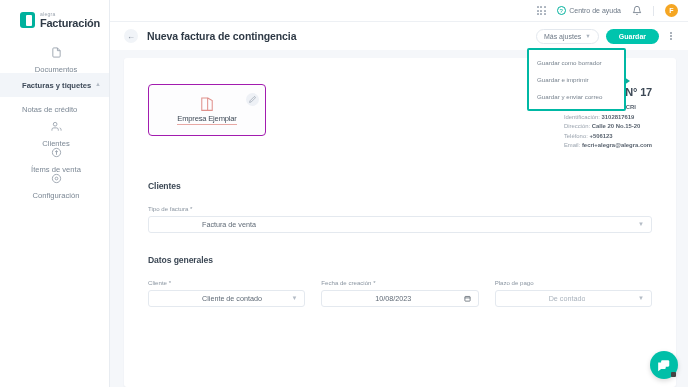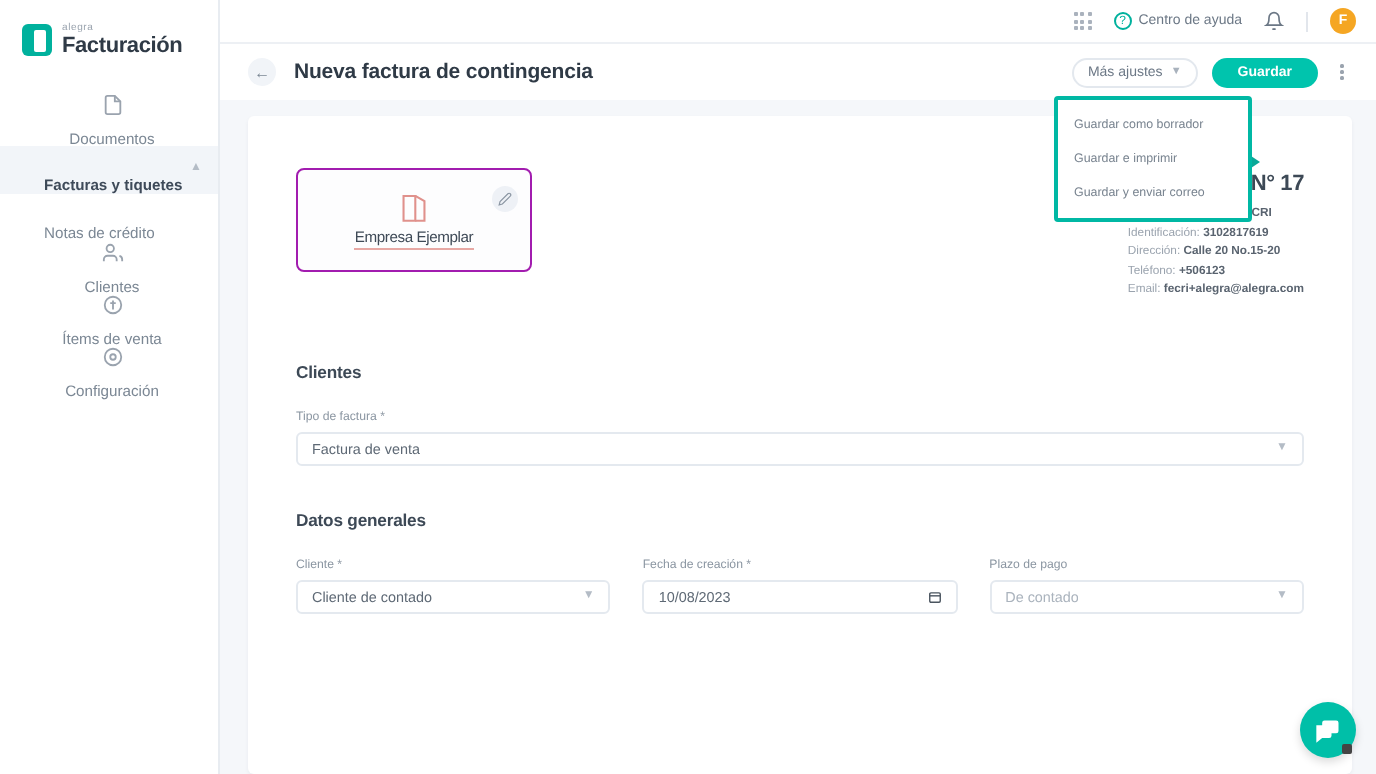--- a/index.html
+++ b/index.html
@@ -14,21 +14,21 @@
 
   
   #sidebar {
     width: 110px; height: 387px;
     background: #ffffff;
     border-right: 1px solid #e8ecf1;
     flex: 0 0 110px;
     position: relative;
     z-index: 5;
   }
-  .logo-row { display:flex; align-items:center; gap:5px; padding: 11px 0 0 11px; }
+  .logo-row { display:flex; align-items:center; gap:5px; padding: 11px 0 0 11px; justify-content: center; }
   .logo-mark {
     width: 15px; height: 16px; border-radius: 3px;
     background: #00b19d;
     position: relative; flex: 0 0 15px;
   }
   .logo-mark:after {
     content:""; position:absolute; left: 6px; top: 2.5px;
     width: 6px; height: 11px; background:#fff; border-radius:1px;
   }
   .logo-text { line-height: 1; padding-top:1px; }
@@ -39,21 +39,21 @@
   .nav-item {
     display:flex; align-items:center; gap:7px;
     height: 26px; padding: 0 8px 0 11px;
     font-size: 7.6px; color:#7b8794; cursor: pointer;
     position: relative;
     flex-direction: column;
   }
   .nav-item .ico { width: 11px; height: 11px; flex:0 0 11px; display:flex; align-items:center; justify-content:center; color:#9aa3ae; }
   .nav-item .ico svg { width: 11px; height: 11px; display:block; }
   .nav-sub {
-    height: 24px; display:flex; align-items:flex-end;
+    height: 24px; display:flex; align-items:center;
     padding-left: 22px; font-size: 7.6px; color:#7b8794; cursor:pointer;
   }
   .nav-sub.active { background:#f2f5f9; color:#3e4a59; font-weight:700; border-left:0; }
   .caret { margin-left:auto; font-size:6px; color:#b4bcc6; }
 
   
   #pane { flex:1; height:387px; position:relative; display:flex; flex-direction:column; background:#f5f7fa; }
 
   
   #topbar {
@@ -149,21 +149,21 @@
   
   .section { padding: 0 24px; }
   .section-title { font-size:8.6px; font-weight:700; color:#3d4956; letter-spacing:-.1px; }
   .fields { display:flex; gap: 16px; margin-top: 14px; }
   .field { flex: 1 1 0; min-width:0; }
   .field-label { font-size:6.1px; color:#8a95a1; margin-bottom:4px; white-space:nowrap; }
   .control {
     height: 17px; border:1px solid #e4e9ef; border-radius:3px; background:#fff;
     display:flex; align-items:center; padding: 0 7px; cursor:pointer;
   }
-  .control .val { font-size:7.2px; color:#5e6975; white-space:nowrap; overflow:hidden; text-overflow:ellipsis; }
+  .control .val { font-size:7.2px; color:#5e6975; white-space:nowrap; overflow:hidden; text-overflow:ellipsis;margin-left:46px; }
   .control .val.muted { color:#aab3bd; }
   .control .chev { margin-left:auto; font-size:6px; color:#b4bcc6; padding-left:4px; }
   .control .cal { margin-left:auto; width:7px;height:7px;color:#4a545f;}
   .control .cal svg{width:7px;height:7px;display:block;}
 
   .sec-ajustes { margin-top: 30px; }
   .sec-datos { margin-top: 22px; }
 
   
   #fab {

